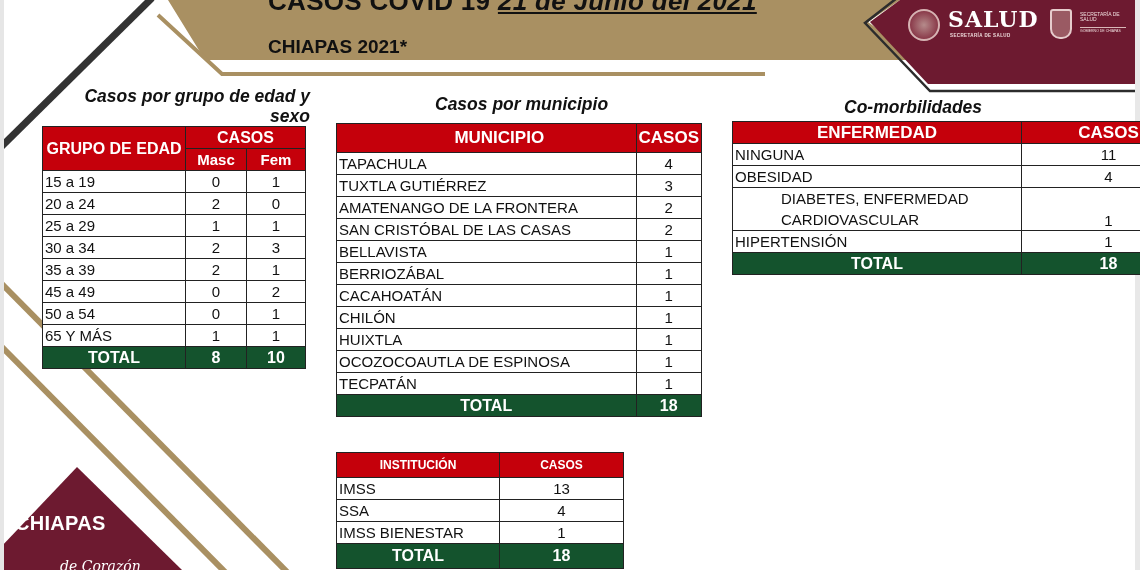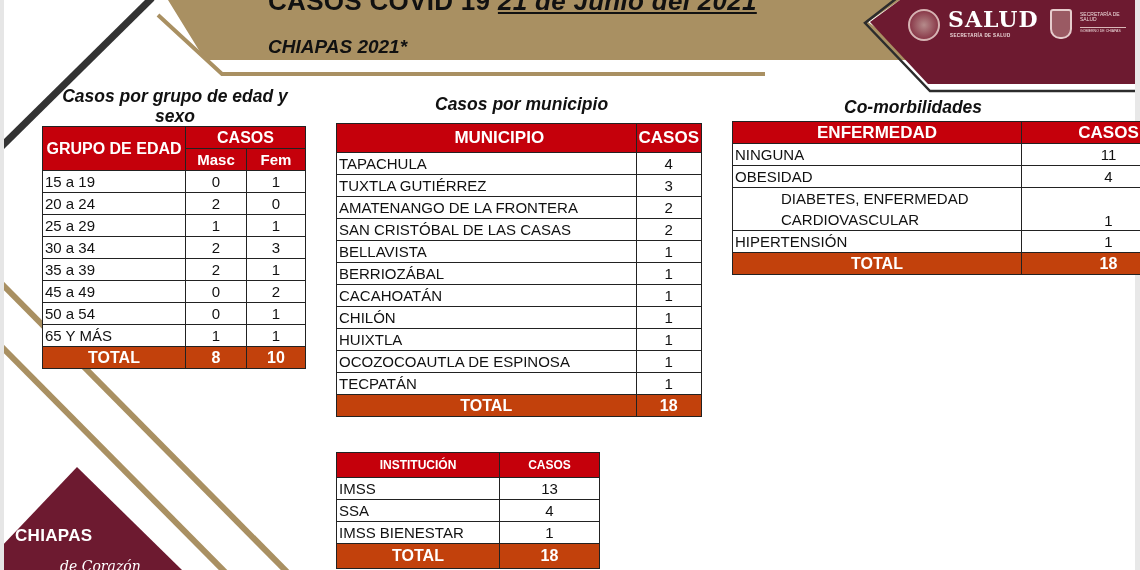--- a/index.html
+++ b/index.html
@@ -3,35 +3,35 @@
 <meta charset="utf-8">
 <style>
   html, body { margin:0; padding:0; }
   body { width:1140px; height:570px; position:relative; overflow:hidden; background:#ffffff; font-family:"Liberation Sans", sans-serif; }
   .abs { position:absolute; }
   .left-strip { left:0; top:0; width:4px; height:570px; background:#e6e6e6; }
   .right-strip { right:0; top:0; width:5px; height:570px; background:#e8e8e8; }
   .bg-svg { left:0; top:0; }
   .title1 { left:268px; top:-14px; font-size:26px; font-weight:bold; color:#111; white-space:nowrap; letter-spacing:0.3px; }
   .title1 .date { font-style:italic; text-decoration:underline; }
-  .title2 { left:268px; top:36px; font-size:19px; font-weight:bold; color:#111;font-style:italic; }
+  .title2 { left:268px; top:36px; font-size:19px; font-weight:bold; color:#111; }
   .salud { left:948px; top:6px; color:#fff; font-family:"DejaVu Serif", serif; font-weight:bold; font-size:22px; letter-spacing:1px; }
   .salud-sub { left:950px; top:33px; color:#f0dede; font-size:4.5px; font-weight:bold; letter-spacing:0.4px; }
   .sec-title { left:1080px; top:12px; color:#f0dede; font-size:5px; line-height:5px; }
   .sec-sub { left:1080px; top:27px; color:#f0dede; font-size:3.5px; width:46px; border-top:1px solid #d9b8b8; padding-top:1px; }
   .seal { left:908px; top:9px; width:32px; height:32px; border-radius:50%; border:2px solid #d6b3b3; box-sizing:border-box; background:radial-gradient(circle,#b58b8b 0%,#8a3a4a 70%); }
   .shield { left:1050px; top:9px; width:22px; height:30px; border:2px solid #e6cccc; border-radius:3px 3px 10px 10px; box-sizing:border-box; background:#9a5a63; }
-  .chiapas-logo { left:15px; top:526px; color:#fff; font-size:17px; font-weight:bold; letter-spacing:0.3px; }
+  .chiapas-logo { left:15px; top:512px; color:#fff; font-size:20px; font-weight:bold; letter-spacing:0.3px; }
   .chiapas-sub { left:60px; top:558px; color:#fff; font-size:14px; font-style:italic; font-family:"DejaVu Serif", serif; }
   .section-title { font-size:17.5px; font-style:italic; font-weight:bold; color:#111; white-space:nowrap; }
   table { border-collapse:collapse; position:absolute; background:#fff; }
   td, th { border:1px solid #222; padding:0 2px; font-size:15px; color:#111; height:21px; line-height:18px; white-space:nowrap; }
   th { background:#c5000b; color:#fff; font-weight:bold; text-align:center; }
   td.num { text-align:center; }
-  tr.total td { background:#c2410c; color:#fff; font-weight:bold; text-align:center; font-size:16px; }
+  tr.total td { background:#14532d; color:#fff; font-weight:bold; text-align:center; font-size:16px; }
 </style>
 </head>
 <body>
 
 <svg class="abs bg-svg" width="1140" height="570" viewBox="0 0 1140 570">
 
   <polygon points="168,0 900,0 868,22 920,60 205,60" fill="#a99062"></polygon>
 
   <polyline points="158,15 222,74 765,74" fill="none" stroke="#a99062" stroke-width="4"></polyline>
 
@@ -55,21 +55,21 @@
 <div class="abs seal"></div>
 <div class="abs salud">SALUD</div>
 <div class="abs salud-sub">SECRETARÍA DE SALUD</div>
 <div class="abs shield"></div>
 <div class="abs sec-title" style="width:44px;">SECRETARÍA DE SALUD</div>
 <div class="abs sec-sub">GOBIERNO DE CHIAPAS</div>
 
 <div class="abs chiapas-logo">CHIAPAS</div>
 <div class="abs chiapas-sub">de Corazón</div>
 
-<div class="abs section-title" style="left:40px; top:86px; width:270px; text-align:center; white-space:normal; line-height:20px;">Casos por grupo de edad y sexo</div>
+<div class="abs section-title" style="left:40px; top:86px; width:270px; text-align:right; white-space:normal; line-height:20px;">Casos por grupo de edad y sexo</div>
 <table style="left:42px; top:126px; width:264px;">
   <tbody>
       <tr>
     <th rowspan="2" style="width:138px; white-space:normal; font-size:16px; line-height:21px;margin-top:12px;">GRUPO DE EDAD</th>
     <th colspan="2" style="font-size:16px;">CASOS</th>
   </tr>
   <tr>
     <th style="width:56px;">Masc</th>
     <th>Fem</th>
   </tr>
@@ -173,21 +173,21 @@
         <td class="num">1</td>
       </tr>
   <tr class="total">
         <td>TOTAL</td>
         <td>18</td>
       </tr>
 </tbody>
   </table>
 
 <div class="abs section-title" style="left:351px; top:424px;margin-top:28px;">Casos por institución</div>
-<table style="left:336px; top:452px; width:264px;border-radius:8px;">
+<table style="left:336px; top:452px; width:288px;border-radius:8px;">
   <tbody>
       <tr>
     <th style="width:158px; font-size:12px; height:24px;">INSTITUCIÓN</th>
     <th style="font-size:12px;">CASOS</th>
   </tr>
   <tr>
         <td>IMSS</td>
         <td class="num">13</td>
       </tr>
   <tr>

